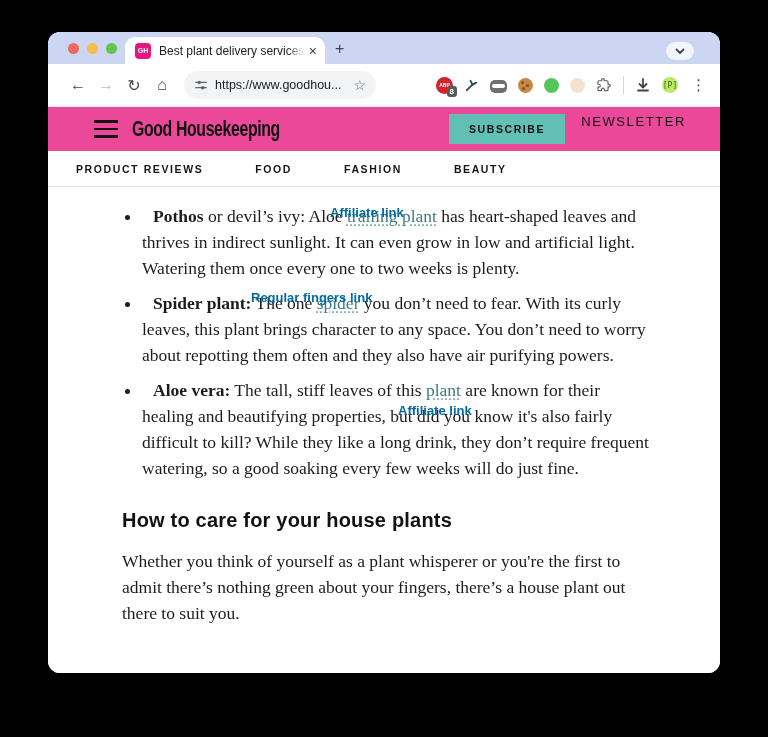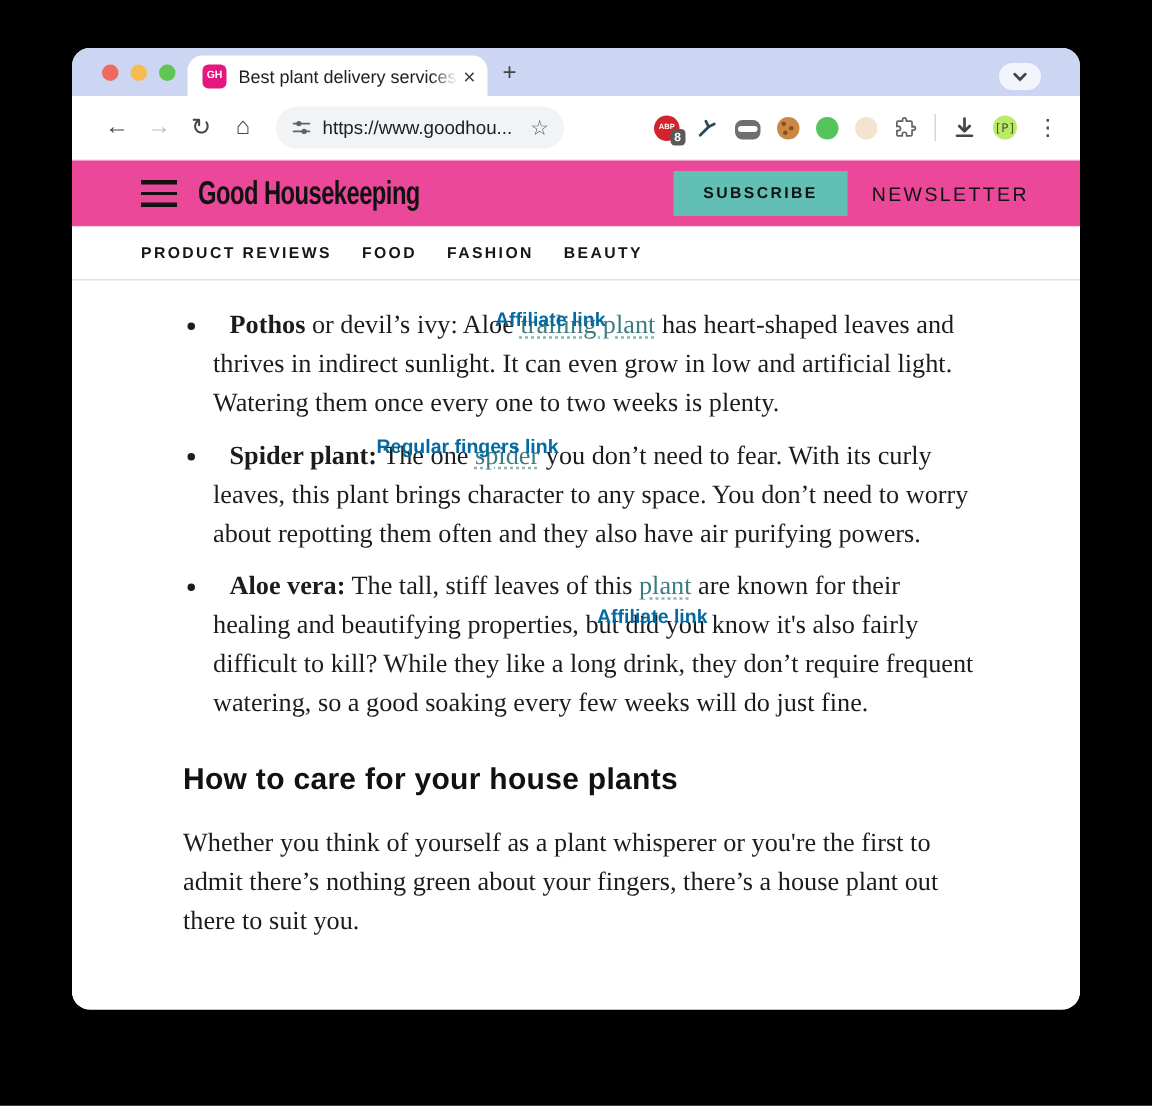--- a/index.html
+++ b/index.html
@@ -69,29 +69,29 @@
   .sep{ width:1px; height:18px; background:#c9d7f0; }
   .menu-dots{ font-size:15px; color:#454545; letter-spacing:0; padding:0 2px; }
   .icon-svg{ display:block; }
 
   
   .site-header{ height:44px; display:flex; align-items:center; padding:0 34px 0 46px; background:#ec4899; }
   .hamburger{ width:24px; display:flex; flex-direction:column; gap:5px; }
   .hamburger i{ height:2.5px; background:#111; display:block; }
   .gh-logo{ font-size:22px; font-weight:700; color:#111; margin-left:14px;
             letter-spacing:-.5px; transform:scaleX(.72); transform-origin:left center; white-space:nowrap; }
-  .header-right{ margin-left:auto; display:flex; align-items:center; gap:16px;padding-left:14px; }
+  .header-right{ margin-left:auto; display:flex; gap:16px;padding-left:14px; }
   .subscribe-btn{ background:#62bfb6; color:#111; border:none; font-weight:700;
             font-size:10.5px; letter-spacing:1.6px; padding:9px 20px;
             font-family:"Liberation Sans", sans-serif; }
   .newsletter-link{ font-weight:400; font-size:13px; letter-spacing:1.6px; color:#111; }
 
   
-  .site-nav{ height:36px; display:flex; align-items:center; gap:20px;
-             padding:0 46px; border-bottom:1px solid #e2e2e2; background:#fff; }
+  .site-nav{ height:36px; display:flex; align-items:center; gap:52px;
+             padding:0 28px; border-bottom:1px solid #e2e2e2; background:#fff; }
   .site-nav a{ font-size:10.5px; font-weight:700; letter-spacing:1.6px; color:#151515; text-decoration:none; }
 
   
   .article{ position:relative; background:#fff; height:100%;
             font-family:"Liberation Serif", serif; color:#1c1c1c; }
   .plant-list{ margin:16px 70px 0 74px; padding-left:20px; list-style:disc; }
   .plant-list li{ font-size:17.5px; line-height:26px; margin-bottom:9px; }
   .plant-list b{ font-weight:700;margin-left:11px; }
   .body-link{ color:#3d7b7e; text-decoration:underline dotted; text-decoration-color:#8ab4b6;
               text-underline-offset:3px; }

